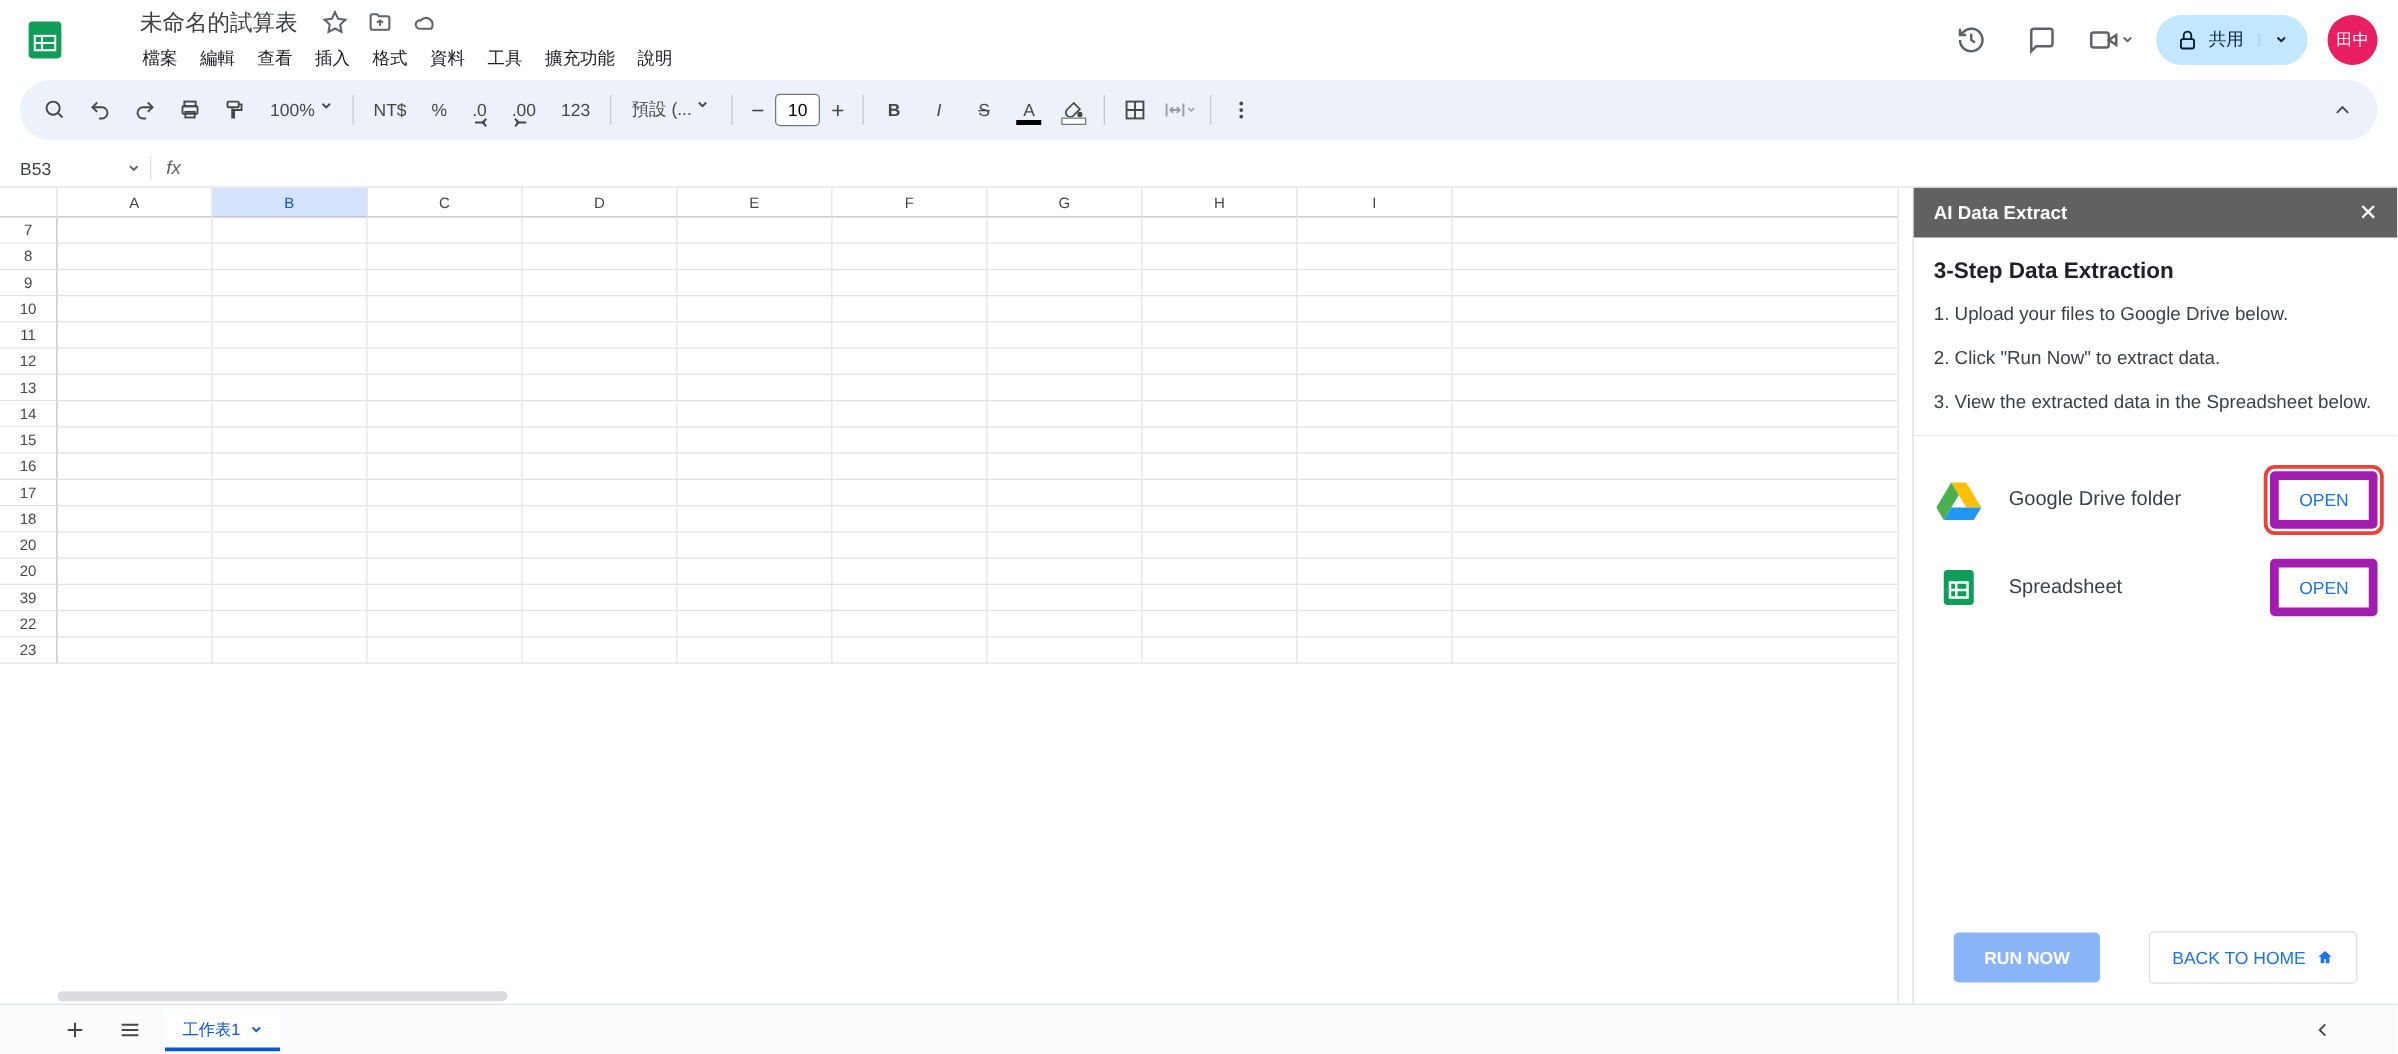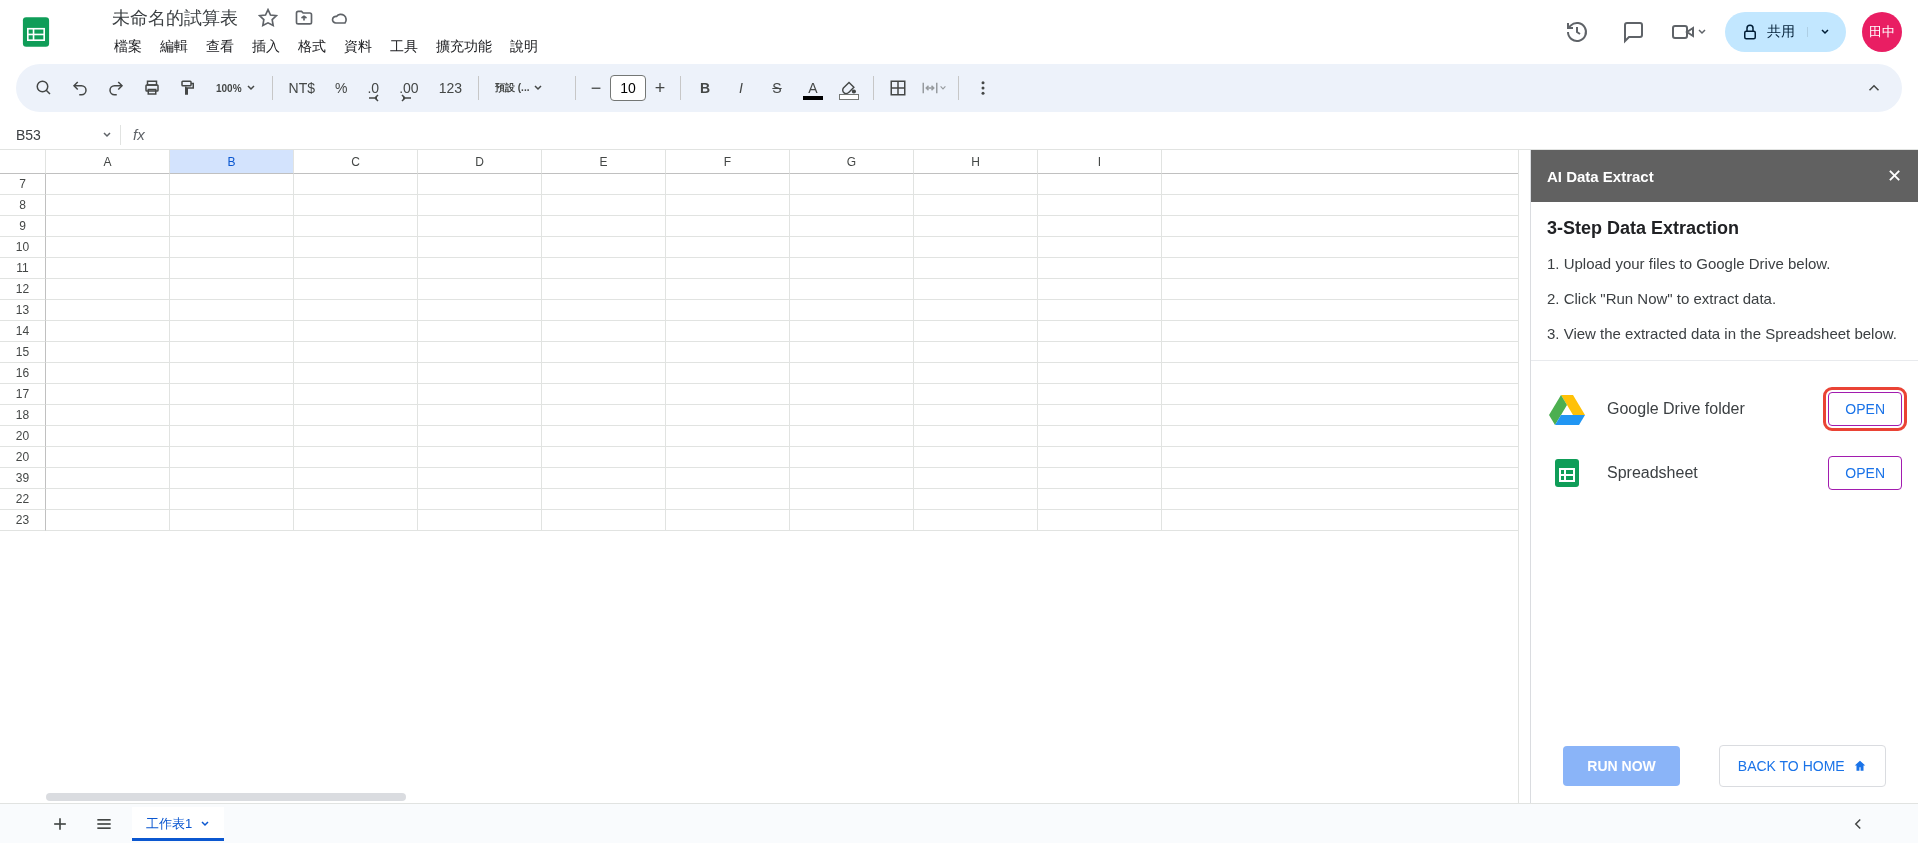--- a/index.html
+++ b/index.html
@@ -21,21 +21,21 @@
 .share-btn { display: flex; align-items: center; background: #c2e7ff; border-radius: 40px; height: 40px; padding: 0 16px; gap: 8px; cursor: pointer; }
 .share-btn-main { display: flex; align-items: center; gap: 8px; font-size: 14px; color: #001d35; font-weight: 500; }
 .share-drop { border-left: 1px solid rgba(0,0,0,0.1); padding-left: 12px; margin-left: 4px; }
 .avatar { width: 40px; height: 40px; border-radius: 50%; background: #e91e63; color: #fff; display: flex; align-items: center; justify-content: center; font-size: 13px; font-weight: 500; }
 
 
 .toolbar-wrap { padding: 0 16px 8px 16px; }
 .toolbar { background: #edf2fa; border-radius: 24px; height: 48px; display: flex; align-items: center; padding: 0 12px; gap: 4px; }
 .tb-btn { min-width: 32px; height: 32px; display: flex; align-items: center; justify-content: center; cursor: pointer; color: #444746; border-radius: 4px; font-size: 14px; }
 .tb-sep { width: 1px; height: 24px; background: #c7c7c7; margin: 0 4px; }
-.tb-zoom { display: flex; align-items: center; gap: 4px; padding: 0 8px; font-size: 10px; color: #444746; cursor: pointer; font-weight: bold; }
+.tb-zoom { display: flex; align-items: flex-start; gap: 4px; padding: 0 8px; font-size: 14px; color: #444746; cursor: pointer; }
 .tb-font-size { display: flex; align-items: center; gap: 2px; }
 .tb-font-size input { width: 36px; height: 26px; text-align: center; border: 1px solid #747775; border-radius: 4px; font-size: 14px; background: #fff; }
 .tb-font-size .fs-btn { width: 24px; height: 24px; display: flex; align-items: center; justify-content: center; cursor: pointer; font-size: 18px; color: #444746; }
 .tb-text { padding: 0 8px; font-size: 14px; color: #444746; cursor: pointer; }
 .text-color-btn { position: relative; }
 .text-color-btn::after { content: ''; position: absolute; bottom: 4px; left: 6px; right: 6px; height: 4px; background: #000; }
 .fill-color-btn { position: relative; }
 .fill-color-btn::after { content: ''; position: absolute; bottom: 4px; left: 6px; right: 6px; height: 4px; background: #fff; border: 1px solid #747775; }
 .collapse-btn { margin-left: auto; }
 
@@ -57,31 +57,31 @@
 .grid-rows { flex: 1; overflow: auto; }
 .grid-row { display: flex; height: 21px; }
 .row-header { width: 46px; border-right: 1px solid #c0c0c0; border-bottom: 1px solid #e1e3e1; display: flex; align-items: center; justify-content: center; font-size: 12px; color: #444746; background: #fff; }
 .cell { width: 124px; border-right: 1px solid #e1e3e1; border-bottom: 1px solid #e1e3e1; }
 .hscroll-area { height: 12px; display: flex; align-items: center; padding-left: 46px; }
 .hscroll-thumb { width: 360px; height: 8px; background: #dadce0; border-radius: 4px; }
 .vscroll { width: 12px; background: #fff; border-left: 1px solid #e1e3e1; }
 
 
 .side-panel { width: 388px; border-left: 1px solid #dadce0; display: flex; flex-direction: column; background: #fff; }
-.panel-header { background: #616161; color: #fff; height: 52px; display: flex; align-items: center; padding: 0 16px; justify-content: space-between; }
+.panel-header { background: #616161; color: #fff; height: 40px; display: flex; align-items: center; padding: 0 16px; justify-content: space-between; }
 .panel-title { font-size: 15px; font-weight: 700; }
 .panel-close { cursor: pointer; font-size: 18px; }
 .panel-body { flex: 1; padding: 16px 16px; overflow: auto; }
 .panel-h3 { font-size: 18px; font-weight: 700; color: #202124; margin-bottom: 14px; }
 .panel-step { font-size: 15px; color: #3c4043; margin-bottom: 14px; line-height: 1.4; }
 .panel-divider { height: 1px; background: #e8eaed; margin: 16px -16px; }
 .panel-item { display: flex; align-items: center; gap: 20px; padding: 12px 0; }
 .panel-item-icon { width: 40px; height: 40px; display: flex; align-items: center; justify-content: center; }
 .panel-item-label { flex: 1; font-size: 16px; color: #3c4043; }
-.open-btn { border: 1px solid #a21caf; background: #fff; color: #1a73e8; font-size: 14px; font-weight: 500; padding: 8px 16px; border-radius: 4px; cursor: pointer; }
+.open-btn { border: 7px solid #a21caf; background: #fff; color: #1a73e8; font-size: 14px; font-weight: 500; padding: 8px 16px; border-radius: 4px; cursor: pointer; }
 .open-btn.highlighted { outline: 3px solid #ea4335; outline-offset: 2px; }
 .panel-footer { padding: 16px; display: flex; gap: 12px; justify-content: center; align-items: center; }
 .run-btn { background: #8ab4f8; color: #fff; font-weight: 600; font-size: 14px; padding: 12px 24px; border-radius: 4px; border: none; cursor: pointer; }
 .home-btn { border: 1px solid #dadce0; background: #fff; color: #1a73e8; font-size: 14px; font-weight: 500; padding: 12px 18px; border-radius: 4px; cursor: pointer; display: flex; align-items: center; gap: 8px; margin-left: 27px; }
 
 
 .sheet-tabs { height: 40px; border-top: 1px solid #e1e3e1; display: flex; align-items: center; padding: 0 44px; gap: 12px; background: #f9fbfd; }
 .sheet-tab-btn { width: 32px; height: 32px; display: flex; align-items: center; justify-content: center; cursor: pointer; color: #444746; }
 .sheet-tab { background: #fff; padding: 8px 14px; display: flex; align-items: center; gap: 8px; font-size: 13px; color: #0b57d0; font-weight: 500; cursor: pointer; border-radius: 0; position: relative; }
 .sheet-tab::after { content:''; position:absolute; bottom:0; left:0; right:0; height:3px; background:#0b57d0; }

